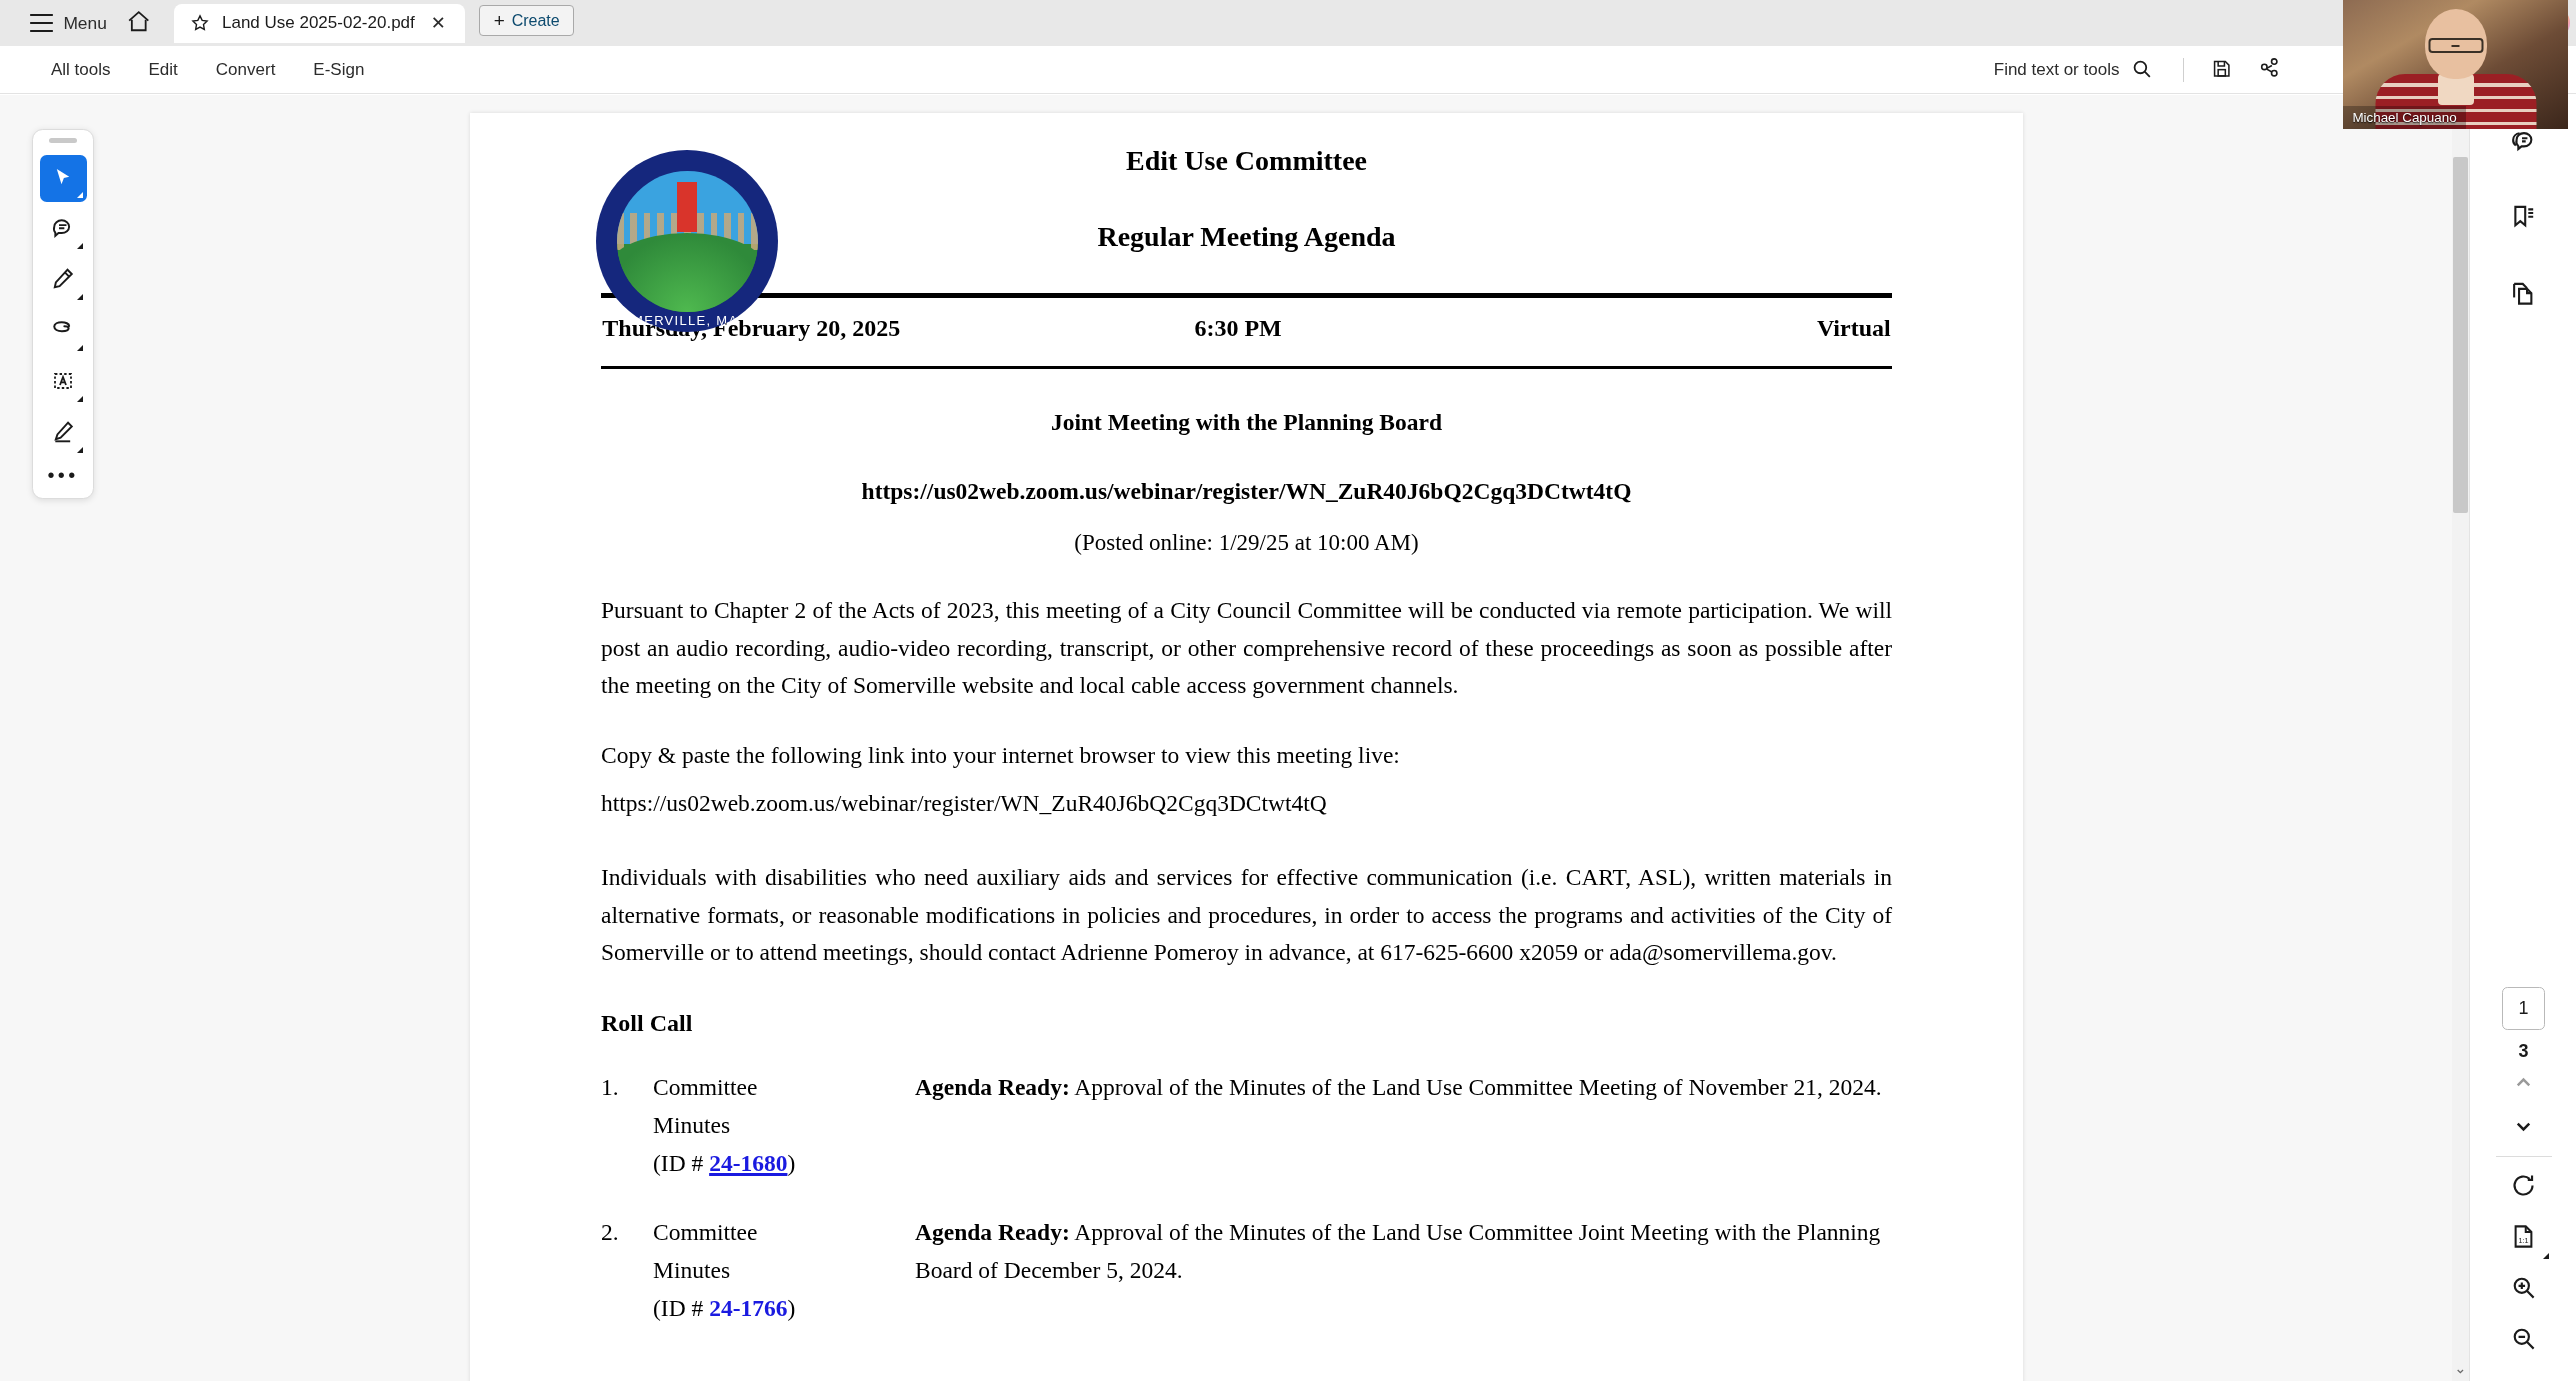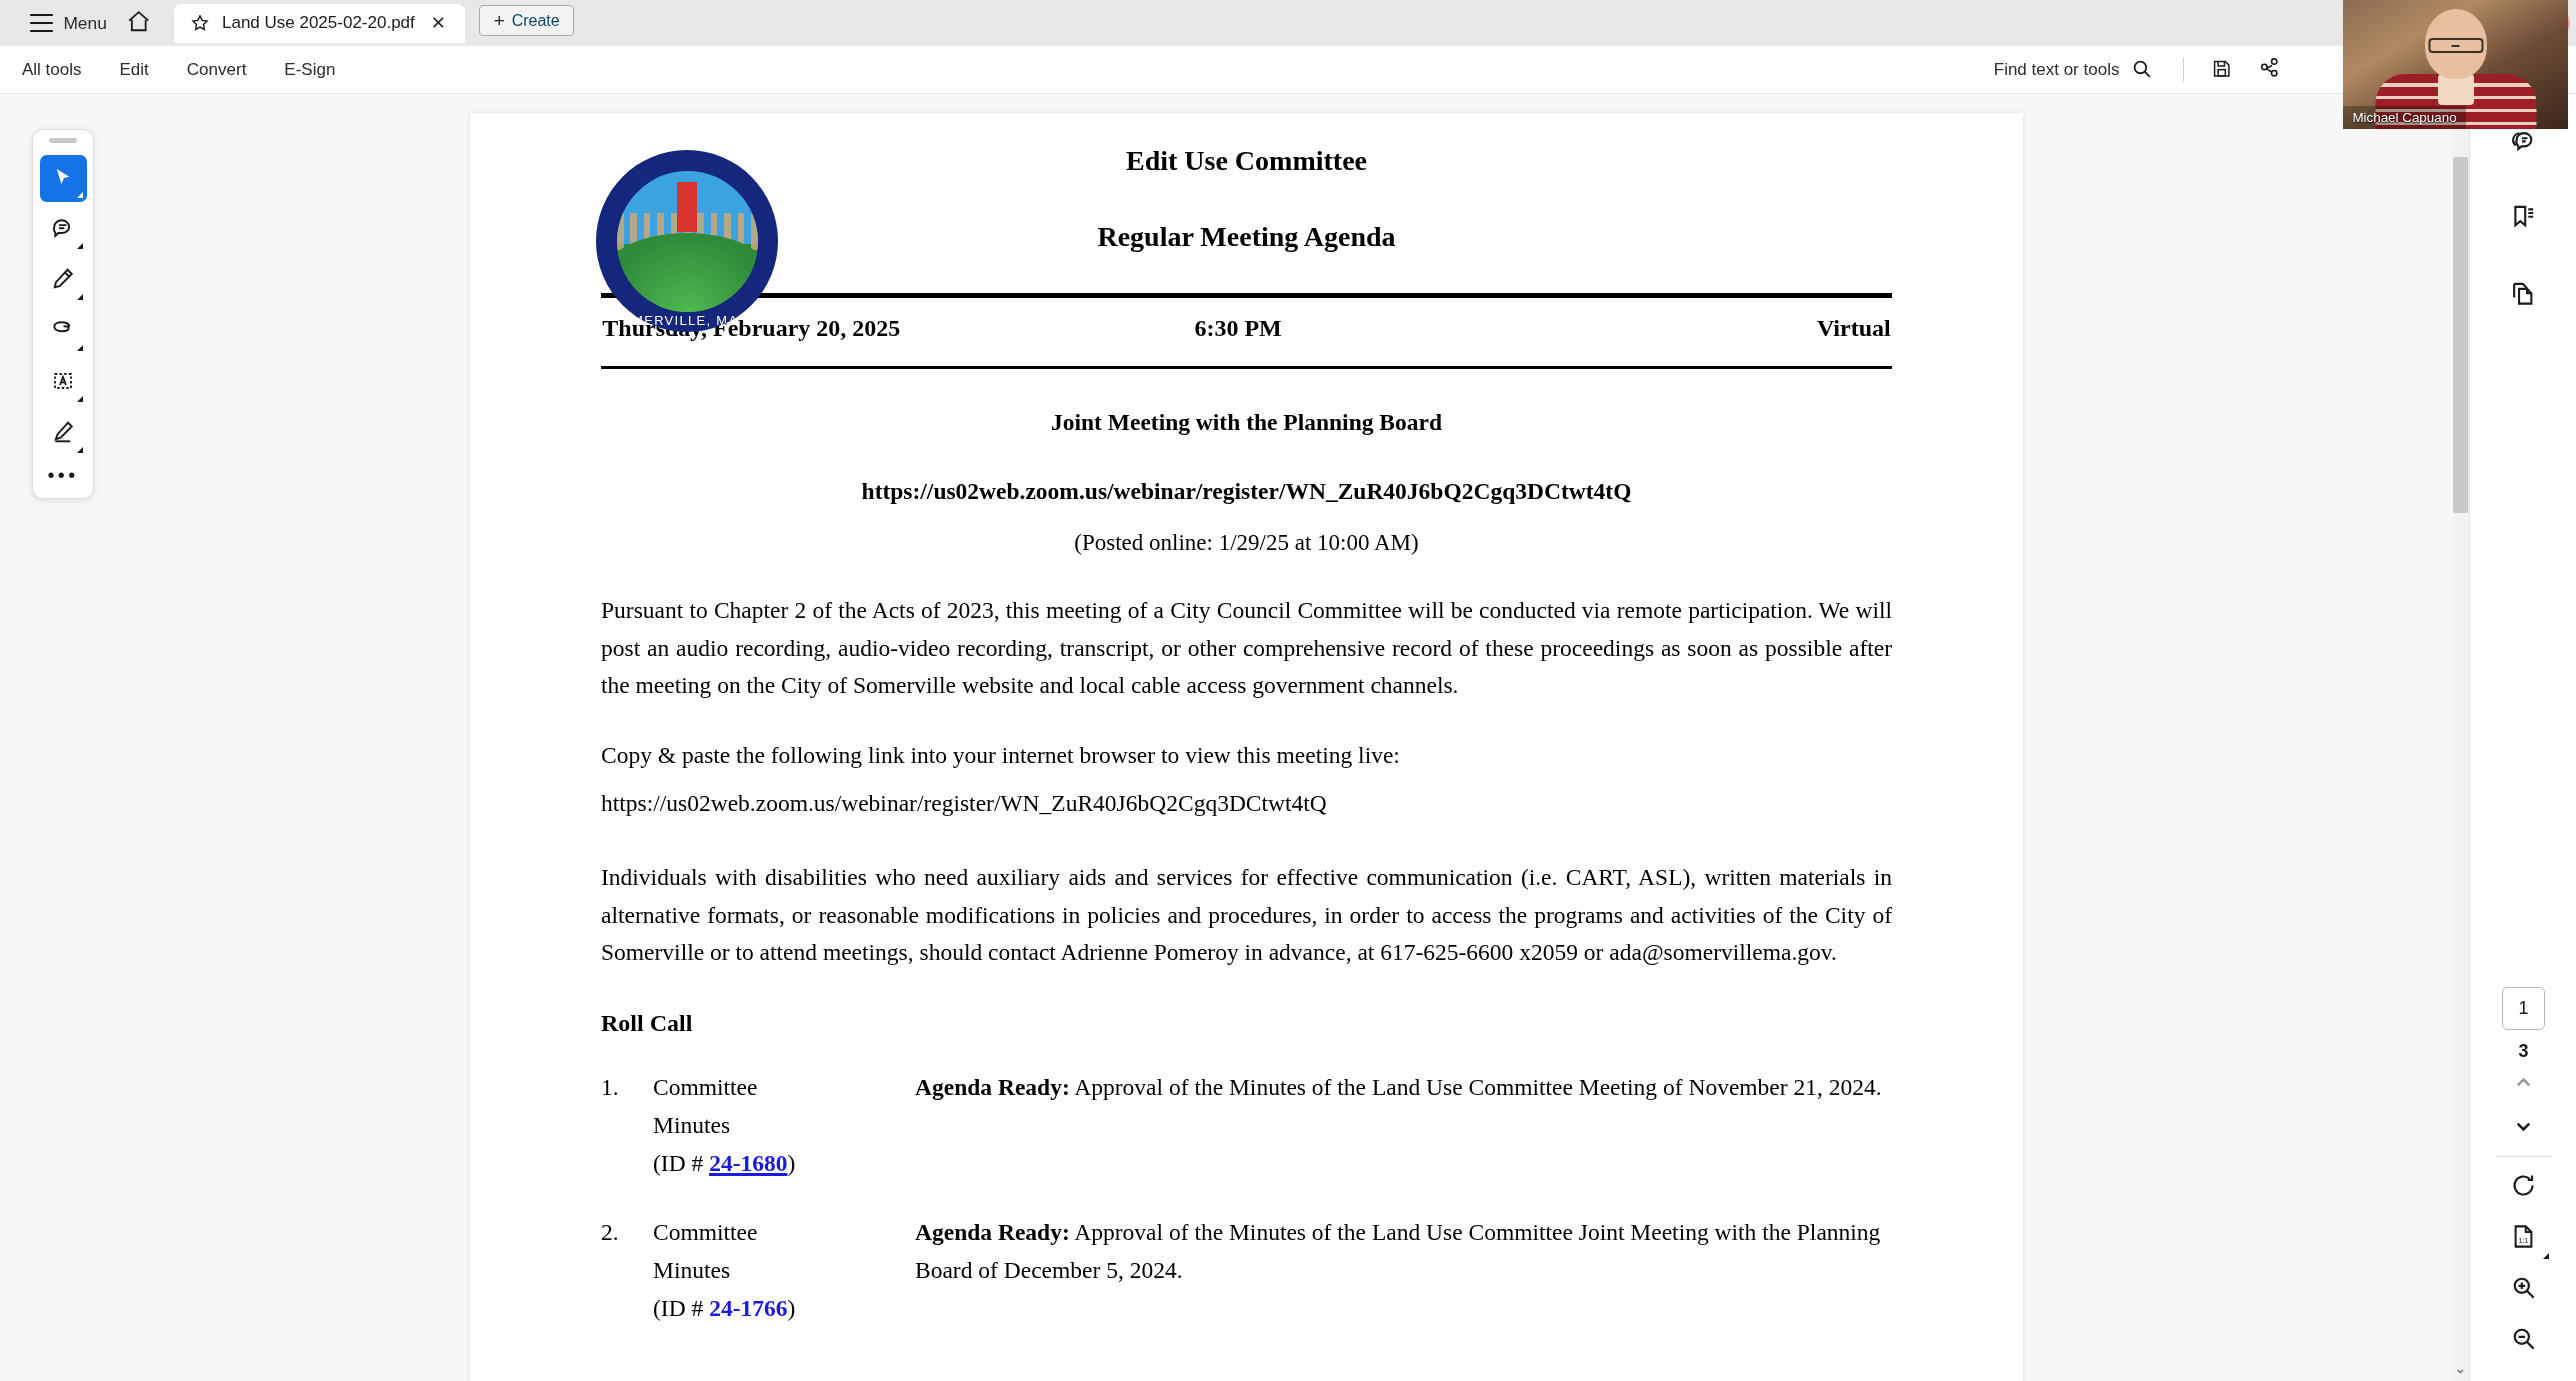--- a/index.html
+++ b/index.html
@@ -55,21 +55,21 @@
     display: flex; align-items: center; justify-content: center;
     font-size: 17.4px; line-height: 1; overflow: hidden;
   }
 
   
   .toolbar2 {
     position: absolute; left: 0; top: 46px; width: 2576px; height: 48px;
     background: #ffffff; border-bottom: 0.7px solid #e3e3e3;
     display: flex; align-items: center;
   }
-  .t2-left { display: flex; align-items: center; gap: 0; padding-left: 3px; }
+  .t2-left { display: flex; align-items: center; gap: 0; padding-left: 32px; }
   .t2-item { font-size: 17px; color: #2c2c2c; padding: 0 19px; height: 48px; display: flex; align-items: center; cursor: pointer; }
   .t2-right { position: absolute; right: 282px; display: flex; align-items: center; gap: 0; height: 48px; }
   .find-box { display: flex; align-items: center; gap: 12px; padding: 0 14.8px; cursor: pointer; }
   .find-label { font-size: 17px; color: #2c2c2c; }
   .t2-sep { width: 0.7px; height: 24px; background: #cfcfcf; margin: 0 14.8px; }
   .t2-icon { width: 48px; height: 48px; display: flex; align-items: center; justify-content: center; cursor: pointer; }
 
   
   .left-rail {
     position: absolute; left: 32px; top: 129px;

